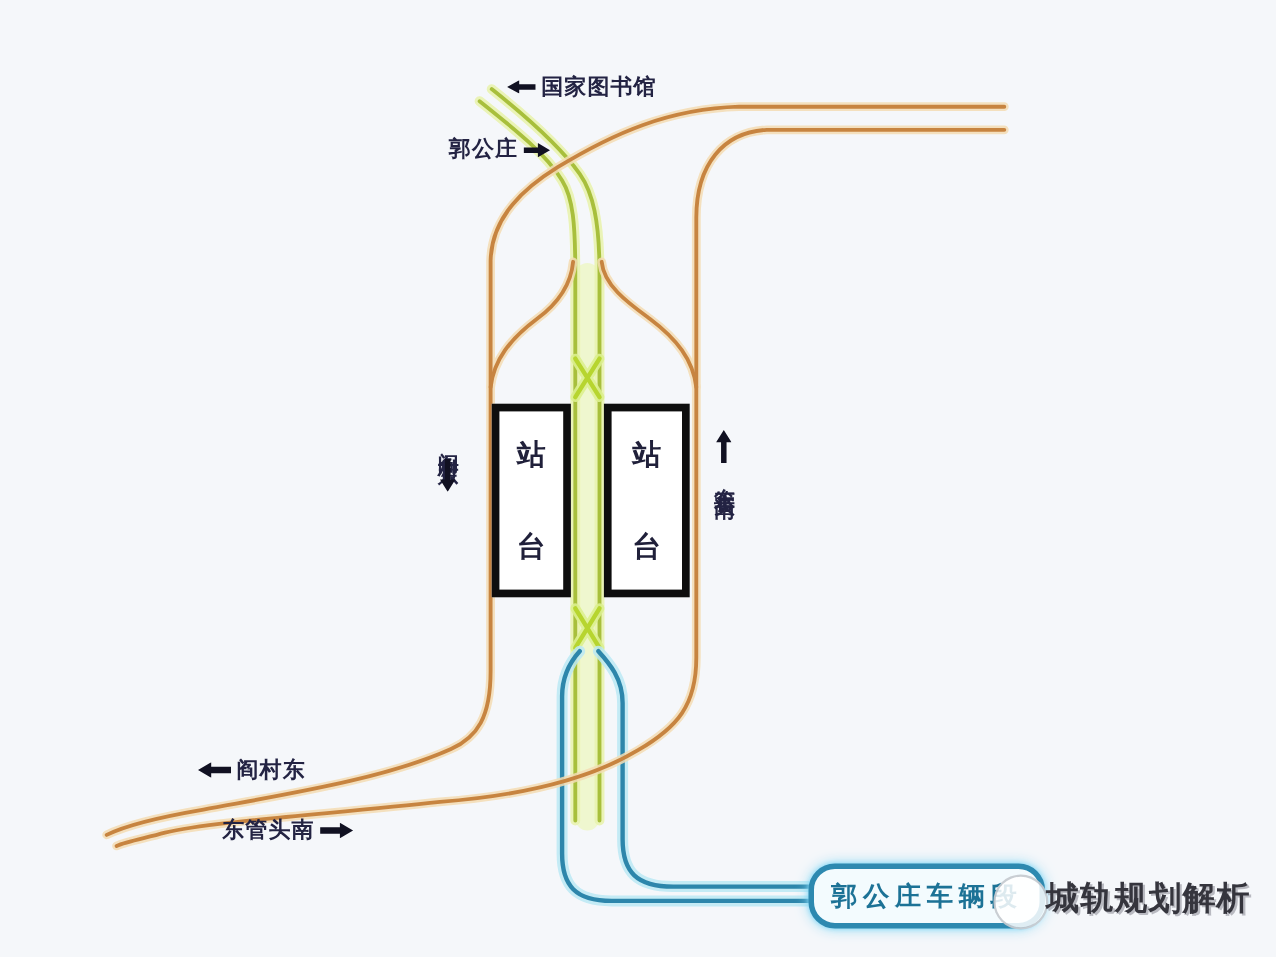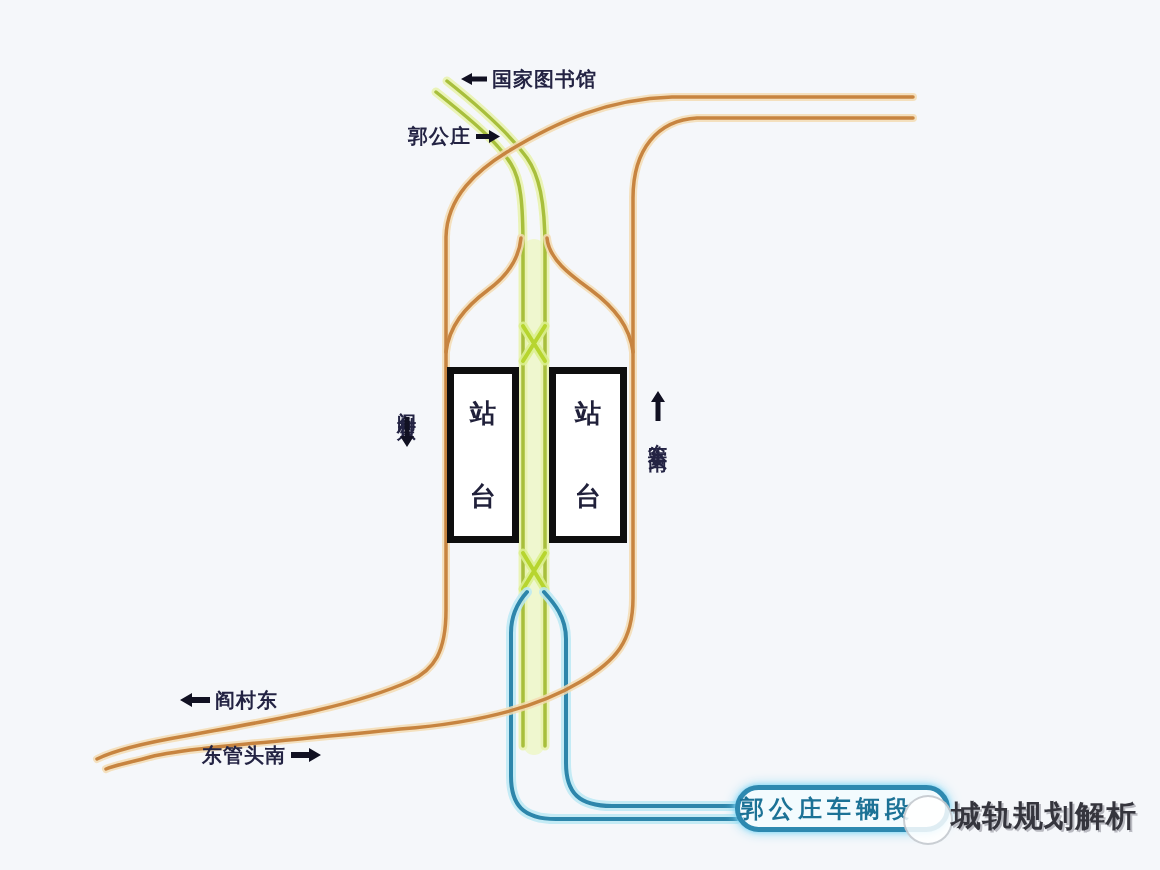--- a/index.html
+++ b/index.html
@@ -25,24 +25,24 @@
   }
   .platform{
     position:absolute;top:367px;height:176px;box-sizing:border-box;
     border:7px solid #0e0e0e;background:#ffffff;z-index:2;
     display:flex;flex-direction:column;justify-content:space-between;align-items:center;
     padding:22px 0;font-size:26px;font-weight:bold;color:#20203a;
   }
   .platform-left{left:447px;width:72px;}
   .platform-right{left:549px;width:78px;}
   .depot-box{
-    position:absolute;left:735px;top:785px;width:215px;height:47px;box-sizing:border-box;
+    position:absolute;left:735px;top:785px;width:215px;height:59px;box-sizing:border-box;
     border:5px solid #2d89b0;border-radius:24px;background:#f3fbfe;z-index:3;
     box-shadow:0 0 12px rgba(130,215,245,.95),0 0 4px rgba(130,215,245,.9);
-    display:flex;align-items:center;
+    display:flex;align-items:center;justify-content:center;
     font-size:24px;font-weight:bold;color:#1c7296;letter-spacing:5px;
   }
   .wm-circle{
     position:absolute;left:903px;top:795px;width:50px;height:50px;z-index:4;
     border-radius:50%;background:rgba(255,255,255,.85);
     border:2px solid rgba(150,158,168,.5);box-sizing:border-box;
   }
   .wm-text{
     position:absolute;left:951px;top:796px;z-index:5;
     font-size:30px;font-weight:bold;color:#35353d;letter-spacing:1px;

